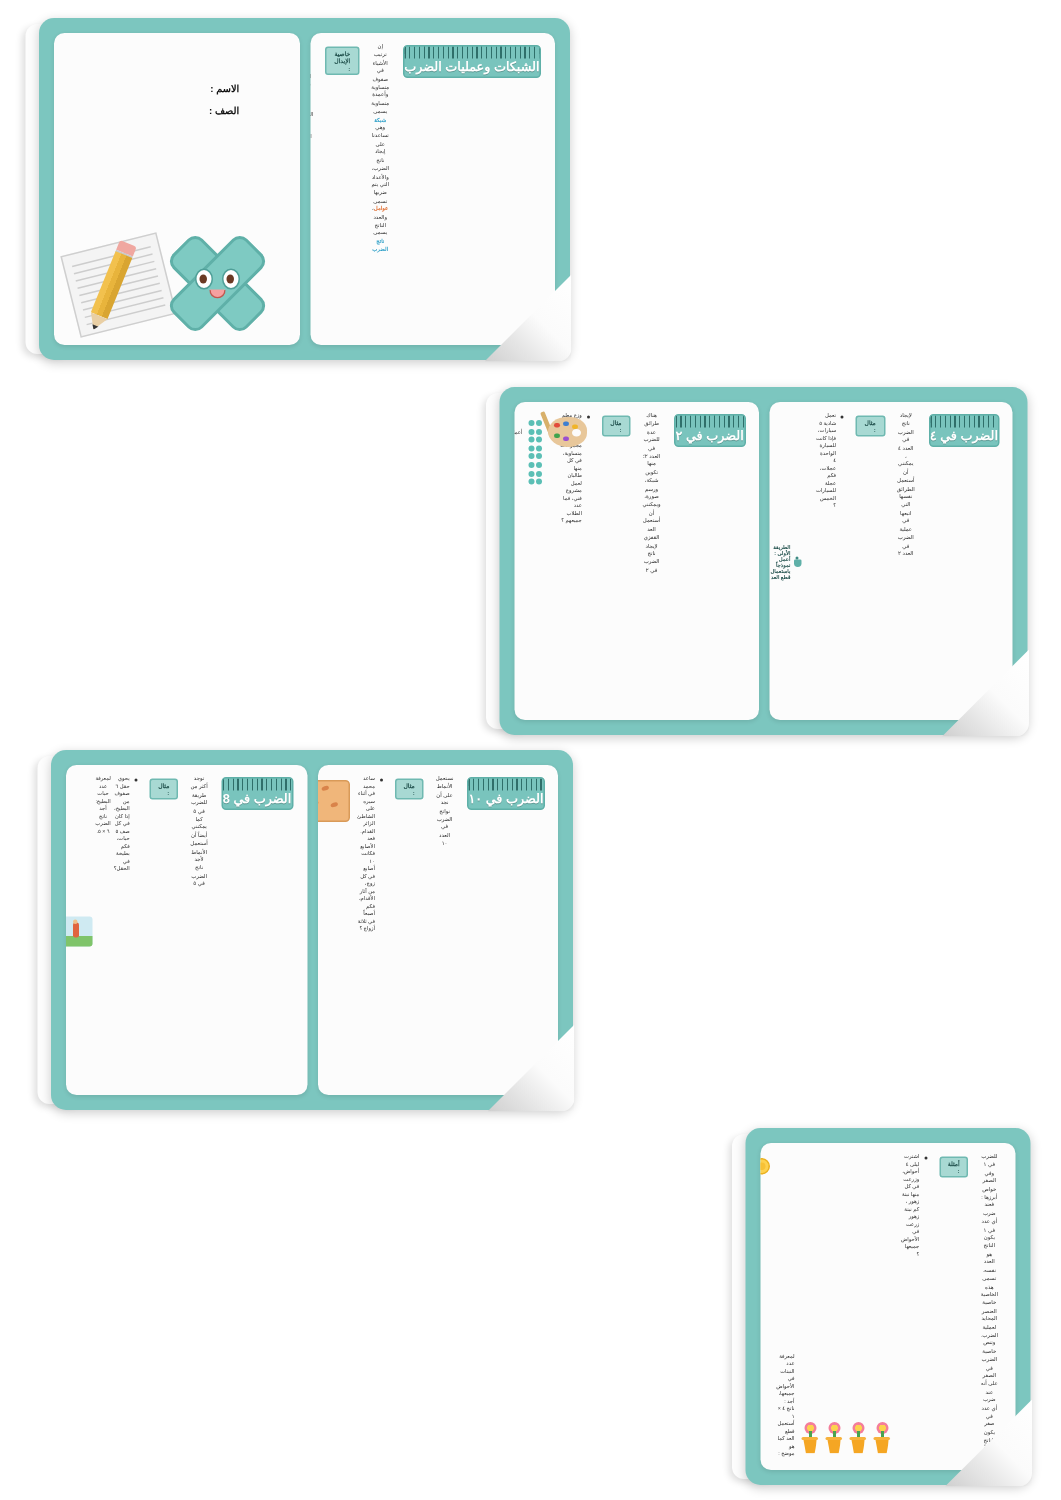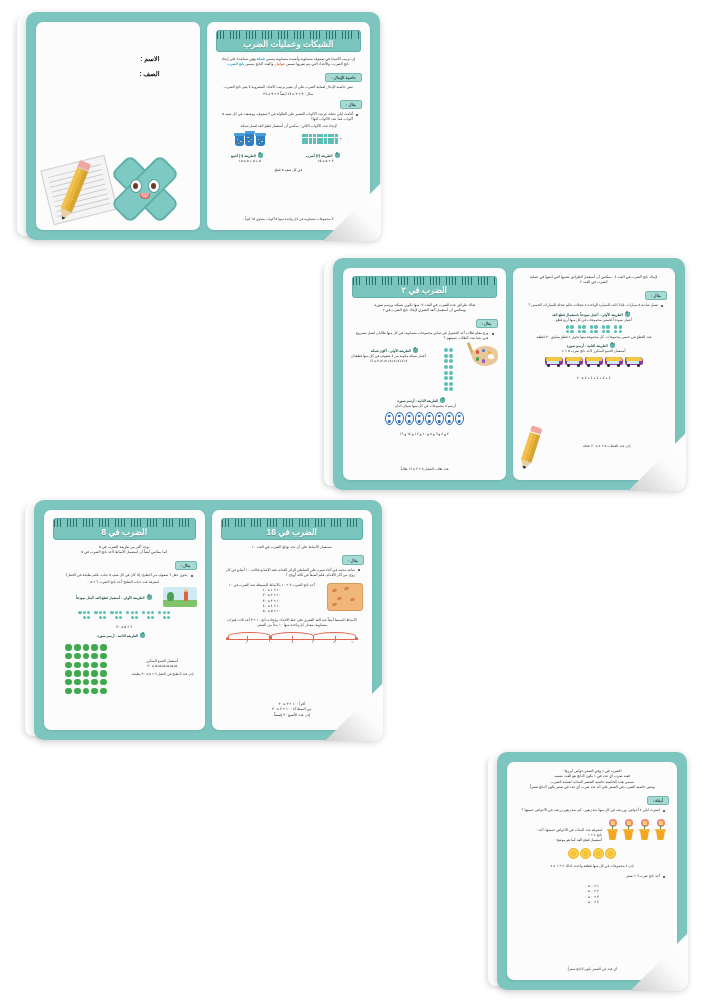--- a/index.html
+++ b/index.html
@@ -52,21 +52,20 @@
   .page{
     background:#fcfcfc;
     border-radius:7px;
     position:relative;
     overflow:hidden;
     flex:1 1 0;
     box-shadow:0 1px 3px rgba(0,0,0,.10);
     padding:7px 6px 6px;
     box-sizing:border-box;
     display:flex;
-    flex-direction:column;
   }
 
   
   .banner{
     position:relative;
     background:#79c4bd;
     border:1px solid #5fb0a8;
     border-radius:3px;
     height:20px;
     margin:1px 3px 5px;
@@ -516,20 +515,25 @@
           <div class="oval"></div>
           <div class="oval"></div>
           <div class="oval"></div>
       </div>
       <div class="eq" style="margin-top:4px">٢ و ٤ و ٦ و ٨ و ١٠ و ١٢ و ١٤ و ١٦</div>
       <div class="spacer"></div>
       <div class="foot">عدد طلاب الفصل ٨ × ٢ = ١٦ طالباً.</div>
     </div>
 
     <div class="page">
+      <div class="banner">
+        <div class="ticks"></div>
+        <div class="ticks2"></div>
+        <div class="btitle">الضرب في ٤</div>
+      </div>
       <div class="intro">
         <div>لإيجاد ناتج الضرب في العدد ٤ ، يمكنني أن أستعمل الطرائق نفسها التي اتبعها في عملية</div>
         <div>الضرب في العدد ٢</div>
       </div>
       <div class="tagwrap right">
           <span class="tag">مثال :</span>
         </div>
       <div class="txt bullet">تعمل شادية ٥ سيارات، فإذا كانت للسيارة الواحدة ٤ عجلات، فكم عجلة للسيارات الخمس ؟</div>
 
       <div class="method" style="justify-content:center">
@@ -757,21 +761,21 @@
             <div class="bigdot"></div>
         </div>
       </div>
       <div class="spacer"></div>
     </div>
 
     <div class="page">
       <div class="banner">
         <div class="ticks"></div>
         <div class="ticks2"></div>
-        <div class="btitle">الضرب في 18</div>
+        <div class="btitle">الضرب في ١٠</div>
       </div>
       <div class="intro">
         <div>نستعمل الأنماط على أن نجد نواتج الضرب في العدد ١٠</div>
       </div>
       <div class="tagwrap right">
           <span class="tag">مثال :</span>
         </div>
       <div class="txt bullet">ساعد محمد في أثناء سيره على الشاطئ الزائر القدام. فعد الأصابع فكانت ١٠ أصابع في كل زوج، من آثار الأقدام، فكم أصبعاً في ثلاثة أزواج ؟</div>
 
       <div style="display:flex;align-items:flex-start;gap:4px;margin:3px 3px;">

